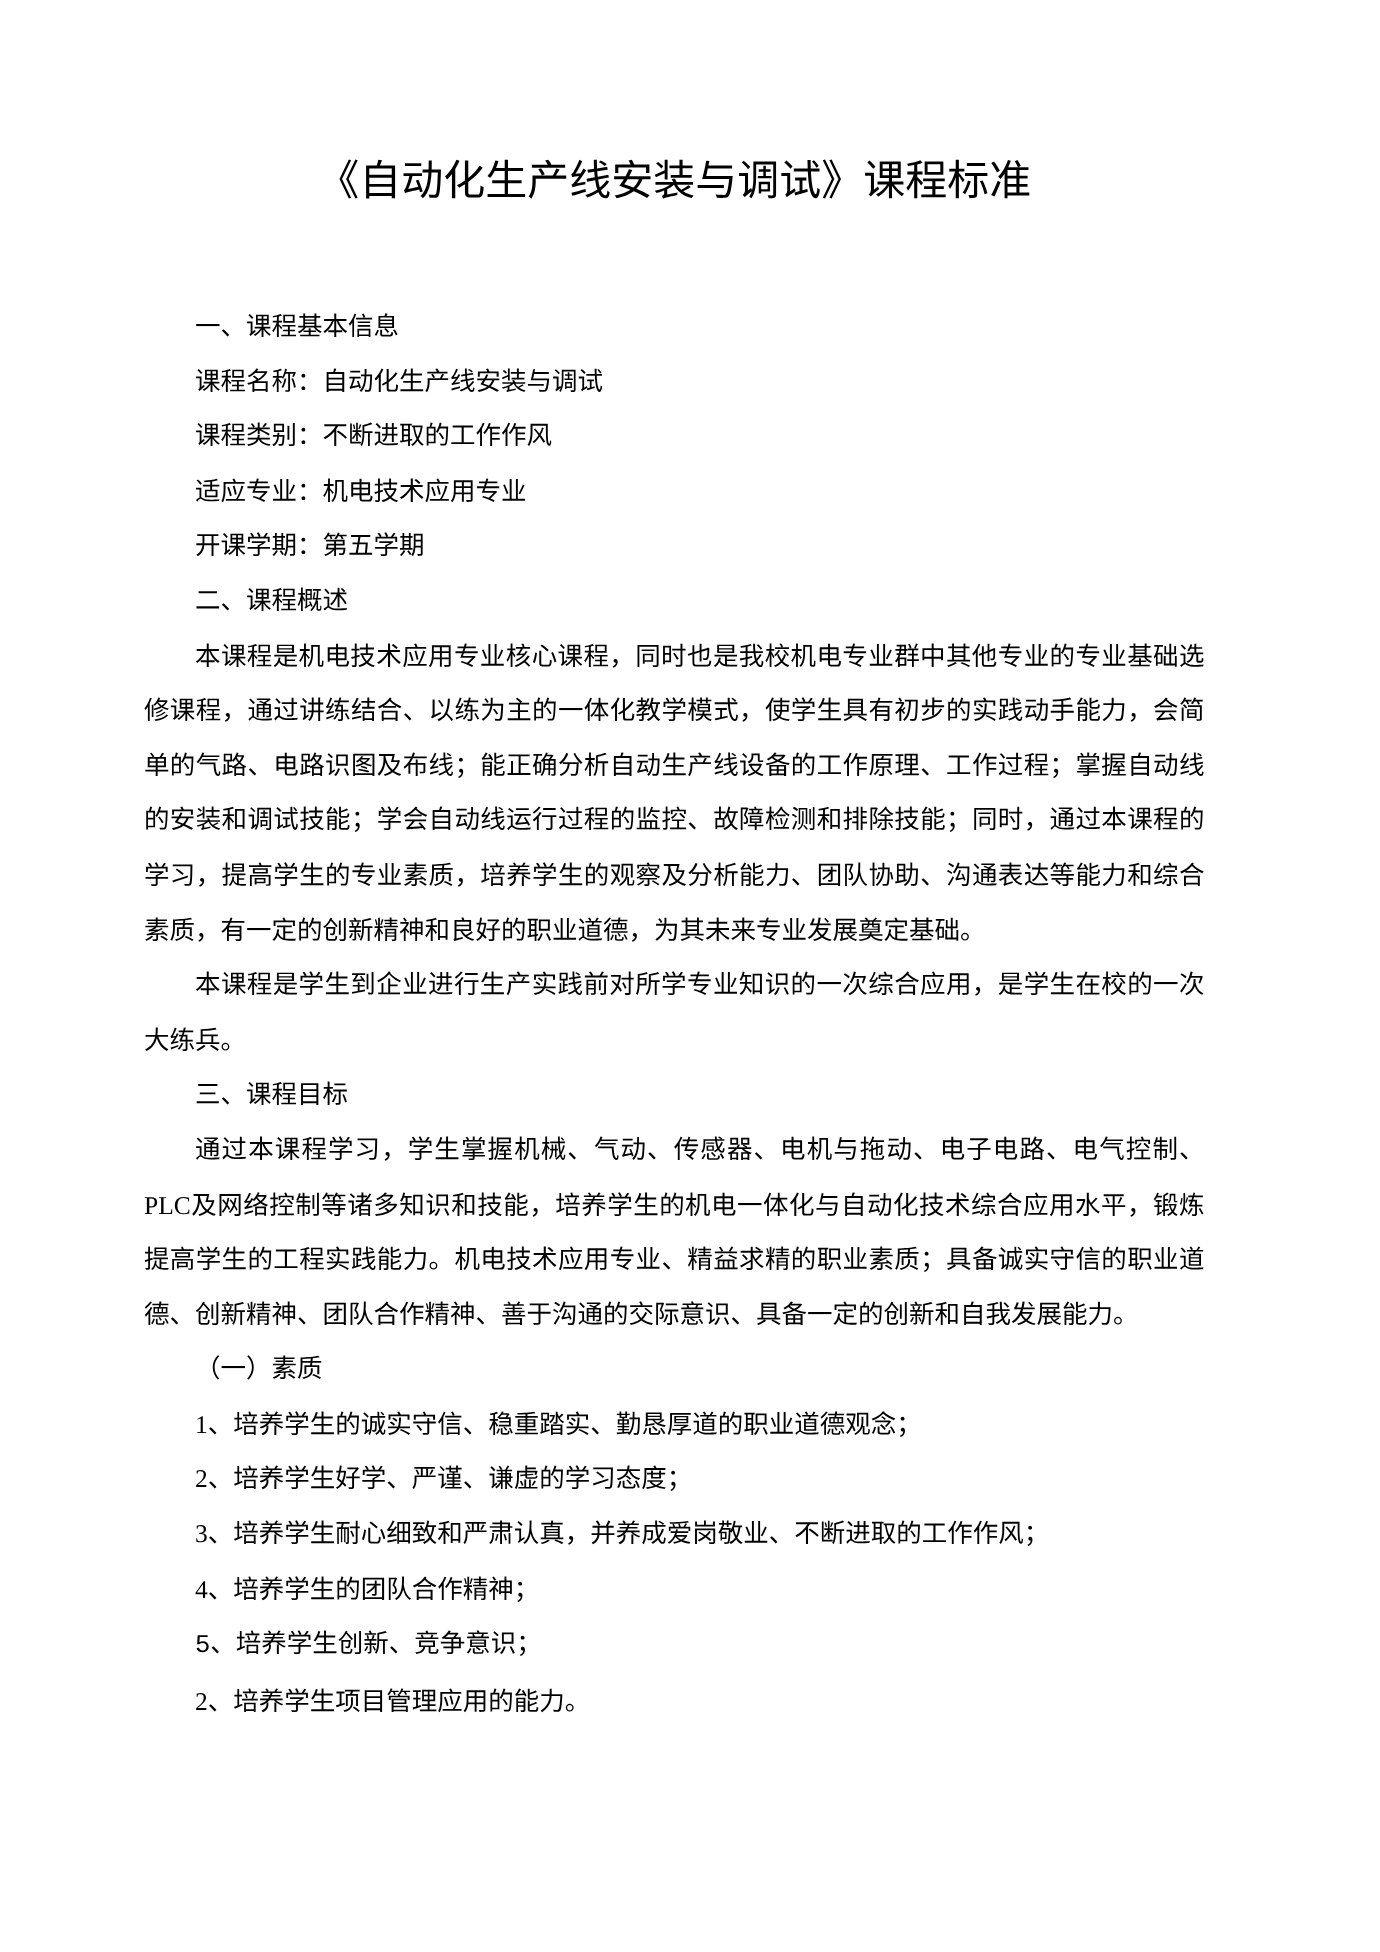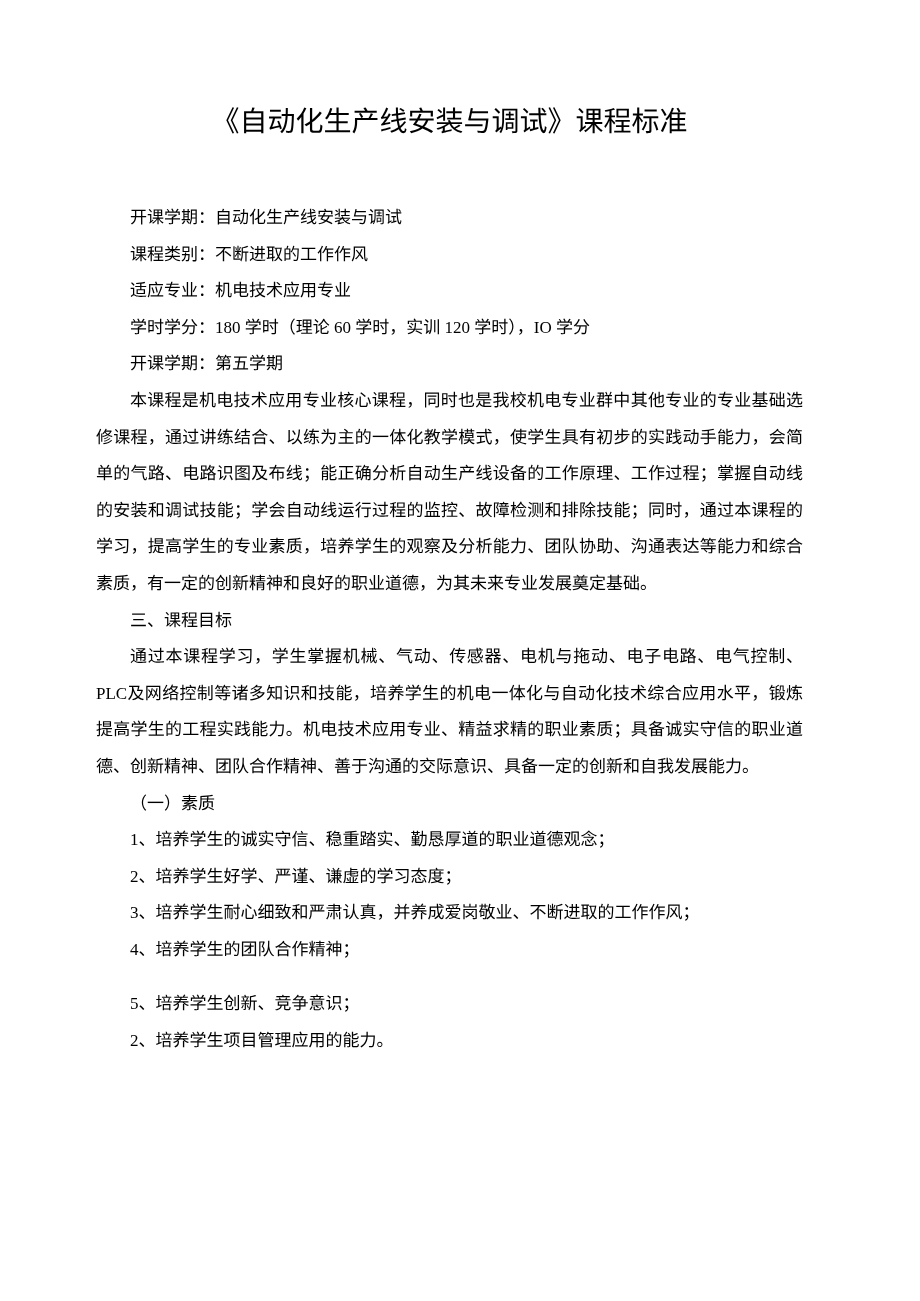--- a/index.html
+++ b/index.html
@@ -37,40 +37,42 @@
     line-height: 36.6px;
     text-indent: 2em;
     white-space: nowrap;
   }
   .para {
     font-size: 17px;
     line-height: 36.6px;
     text-indent: 2em;
     text-align: justify;
   }
-  .goal-item.extra-gap { margin-top: 18px; }
+  .goal-item.extra-gap { margin-top: 2px; font-family: Liberation Mono, monospace; }
 </style>
 </head>
 <body>
 
 <div class="page">
 
   <h1 class="doc-title">《自动化生产线安装与调试》课程标准</h1>
 
   <div class="body-text">
 
+    <div class="sec-heading">一、课程基本信息</div>
 
-    <div class="info-line">开课学期：自动化生产线安装与调试</div>
+    <div class="info-line">课程名称：自动化生产线安装与调试</div>
     <div class="info-line">课程类别：不断进取的工作作风</div>
     <div class="info-line">适应专业：机电技术应用专业</div>
-    <div class="info-line">学时学分：180 学时（理论 60 学时，实训 120 学时），IO 学分</div>
     <div class="info-line">开课学期：第五学期</div>
 
+    <div class="sec-heading">二、课程概述</div>
 
     <p class="para">本课程是机电技术应用专业核心课程，同时也是我校机电专业群中其他专业的专业基础选修课程，通过讲练结合、以练为主的一体化教学模式，使学生具有初步的实践动手能力，会简单的气路、电路识图及布线；能正确分析自动生产线设备的工作原理、工作过程；掌握自动线的安装和调试技能；学会自动线运行过程的监控、故障检测和排除技能；同时，通过本课程的学习，提高学生的专业素质，培养学生的观察及分析能力、团队协助、沟通表达等能力和综合素质，有一定的创新精神和良好的职业道德，为其未来专业发展奠定基础。</p>
+    <p class="para">本课程是学生到企业进行生产实践前对所学专业知识的一次综合应用，是学生在校的一次大练兵。</p>
 
     <div class="sec-heading">三、课程目标</div>
 
     <p class="para">通过本课程学习，学生掌握机械、气动、传感器、电机与拖动、电子电路、电气控制、PLC及网络控制等诸多知识和技能，培养学生的机电一体化与自动化技术综合应用水平，锻炼提高学生的工程实践能力。机电技术应用专业、精益求精的职业素质；具备诚实守信的职业道德、创新精神、团队合作精神、善于沟通的交际意识、具备一定的创新和自我发展能力。</p>
 
     <div class="sub-heading">（一）素质</div>
 
     <div class="goal-item">1、培养学生的诚实守信、稳重踏实、勤恳厚道的职业道德观念；</div>
     <div class="goal-item">2、培养学生好学、严谨、谦虚的学习态度；</div>
     <div class="goal-item">3、培养学生耐心细致和严肃认真，并养成爱岗敬业、不断进取的工作作风；</div>

